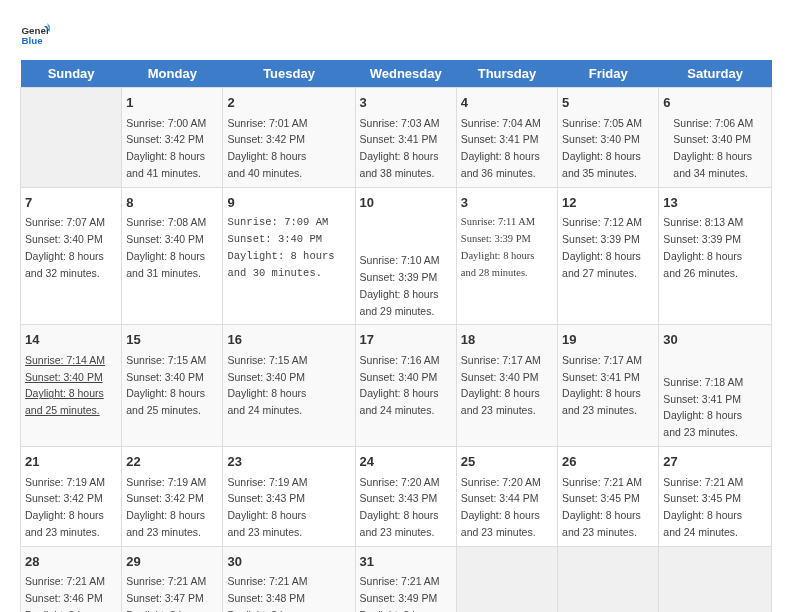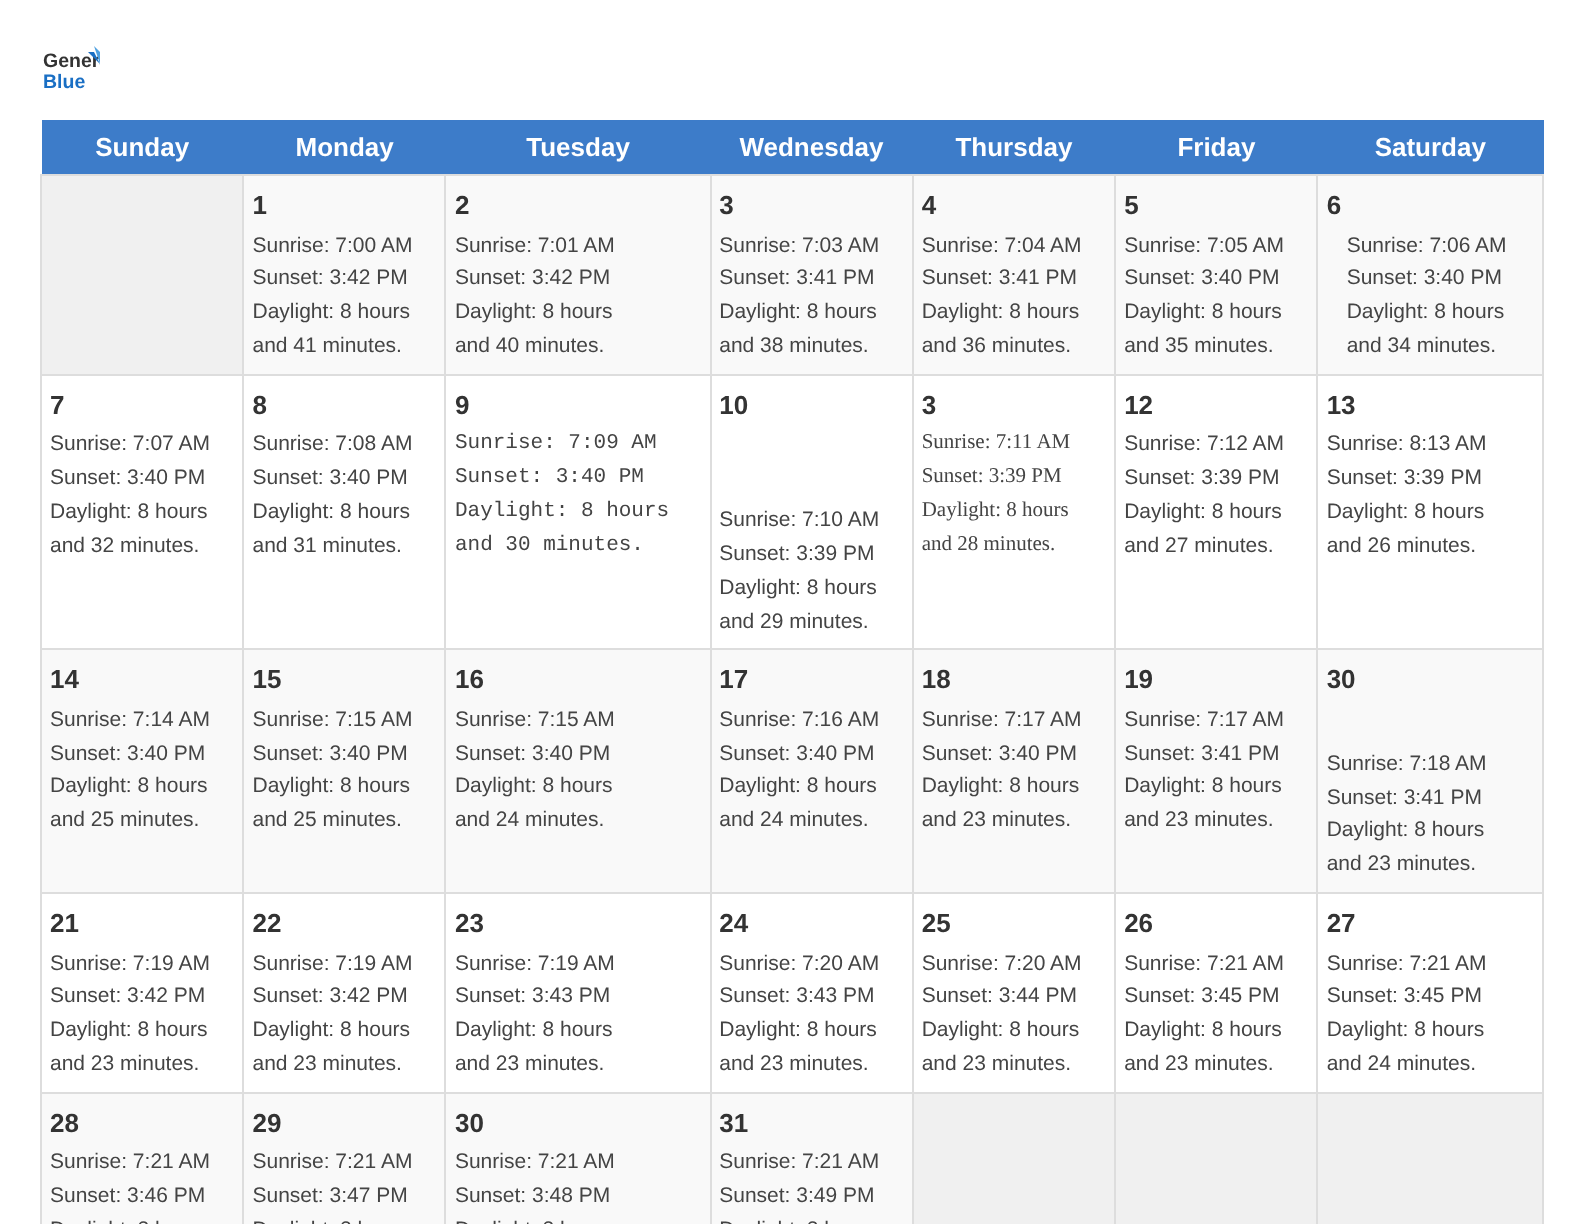--- a/index.html
+++ b/index.html
@@ -203,21 +203,21 @@
           <span class="day-number">13</span>
           <div class="day-info" style="white-space: pre-line;">Sunrise: 8:13 AM
 Sunset: 3:39 PM
 Daylight: 8 hours
 and 26 minutes.</div>
         </td>
       </tr>
       <tr>
         <td>
           <span class="day-number">14</span>
-          <div class="day-info" style="white-space: pre-line;">Sunrise: 7:14 AM
+          <div class="day-info" style="white-space: pre-line; text-decoration: underline;">Sunrise: 7:14 AM
 Sunset: 3:40 PM
 Daylight: 8 hours
 and 25 minutes.</div>
         </td>
         <td>
           <span class="day-number">15</span>
           <div class="day-info" style="white-space: pre-line;">Sunrise: 7:15 AM
 Sunset: 3:40 PM
 Daylight: 8 hours
 and 25 minutes.</div>

